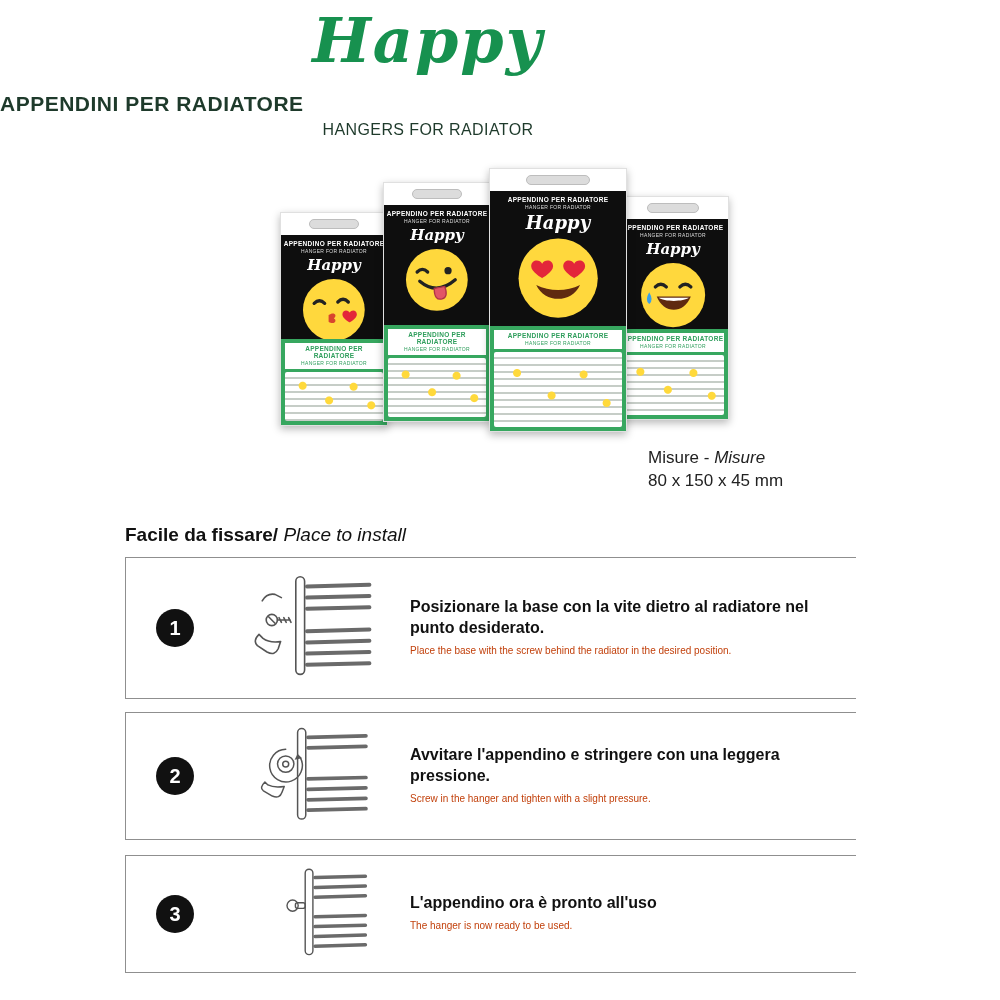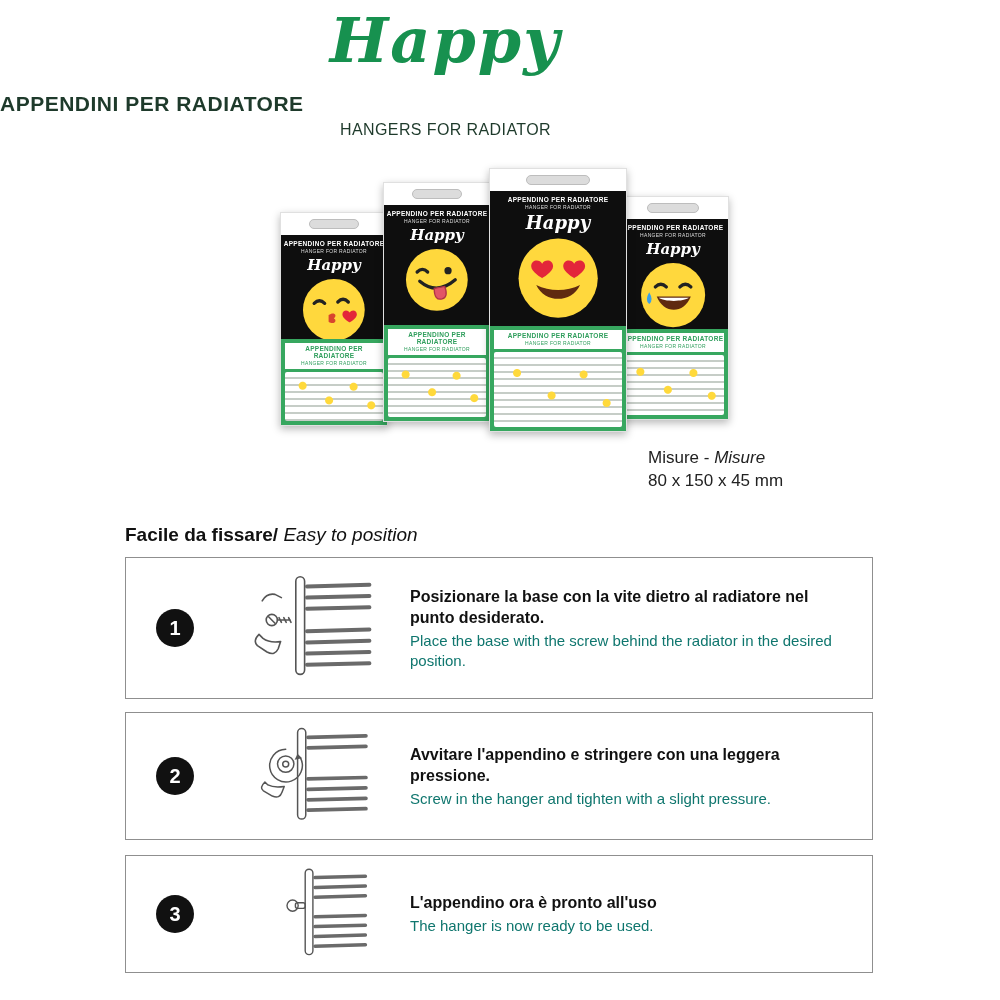--- a/index.html
+++ b/index.html
@@ -1,17 +1,17 @@
 <!DOCTYPE html>
 <html><head>
 <meta charset="utf-8">
 <style>
   html,body{margin:0;padding:0;background:#fff;}
   .page{position:relative;width:856px;height:1000px;background:#ffffff;
-        font-family:"Liberation Sans",sans-serif;color:#1b1b1b;overflow:hidden;padding-left:35px;}
+        font-family:"Liberation Sans",sans-serif;color:#1b1b1b;overflow:hidden;}
 
   
   .brand{position:absolute;top:4px;left:0;width:100%;text-align:center;
          font-family:"DejaVu Serif",serif;font-style:italic;font-weight:bold;
          font-size:62px;color:#17914f;letter-spacing:2px;}
   .title-it{position:absolute;top:92px;left:0;width:100%;text-align:left;
             font-size:21px;font-weight:bold;color:#1e3a2b;letter-spacing:.5px;}
   .title-en{position:absolute;top:121px;left:0;width:100%;text-align:center;
             font-size:16px;font-weight:normal;color:#1e3a2b;letter-spacing:.4px;}
 
@@ -61,21 +61,21 @@
   .r2{top:712px;height:128px;}
   .r3{top:855px;height:118px;}
   .stepnum{width:38px;height:38px;border-radius:50%;background:#111;color:#fff;
            font-size:20px;font-weight:bold;display:flex;align-items:center;justify-content:center;flex:none;}
   .illus{width:190px;margin-left:26px;display:flex;align-items:center;justify-content:center;flex:none;}
   .illus svg{height:112px;}
   .r2 .illus svg{height:104px;}
   .r3 .illus svg{height:98px;}
   .steptext{width:432px;}
   .st-it{font-size:16px;font-weight:bold;color:#111;line-height:21px;margin-bottom:3px;}
-  .st-en{font-size:15px;color:#0f766e;line-height:20px;}
+  .st-en{font-size:10px;color:#c2410c;line-height:20px;}
 
   .ln{stroke:#6a6a6a;stroke-width:5;stroke-linecap:round;}
   .thin{stroke:#555;stroke-width:2;fill:none;stroke-linecap:round;stroke-linejoin:round;}
 </style>
 </head>
 <body>
 
 <div class="page">
 
   <div class="brand">Happy</div>
@@ -192,21 +192,21 @@
       </div>
     </div>
   </div>
 
   <div class="spec spec-right">
     <div><span>Misure - </span><span class="it">Misure</span></div>
     <div>80 x 150 x 45 mm</div>
   </div>
 
   <div class="install-h">
-    <span class="b">Facile da fissare/</span><span class="it"> Easy to position</span>
+    <span class="b">Facile da fissare/</span><span class="it"> Place to install</span>
   </div>
 
   <div class="step-row r1">
     <div class="stepnum">1</div>
     <div class="illus">
       <svg viewBox="0 0 160 140">
         <rect x="56" y="6" width="11" height="122" rx="5.5" class="thin"></rect>
         <line x1="70" y1="18" x2="148" y2="16" class="ln"></line>
         <line x1="70" y1="32" x2="148" y2="30" class="ln"></line>
         <line x1="70" y1="46" x2="148" y2="44" class="ln"></line>

